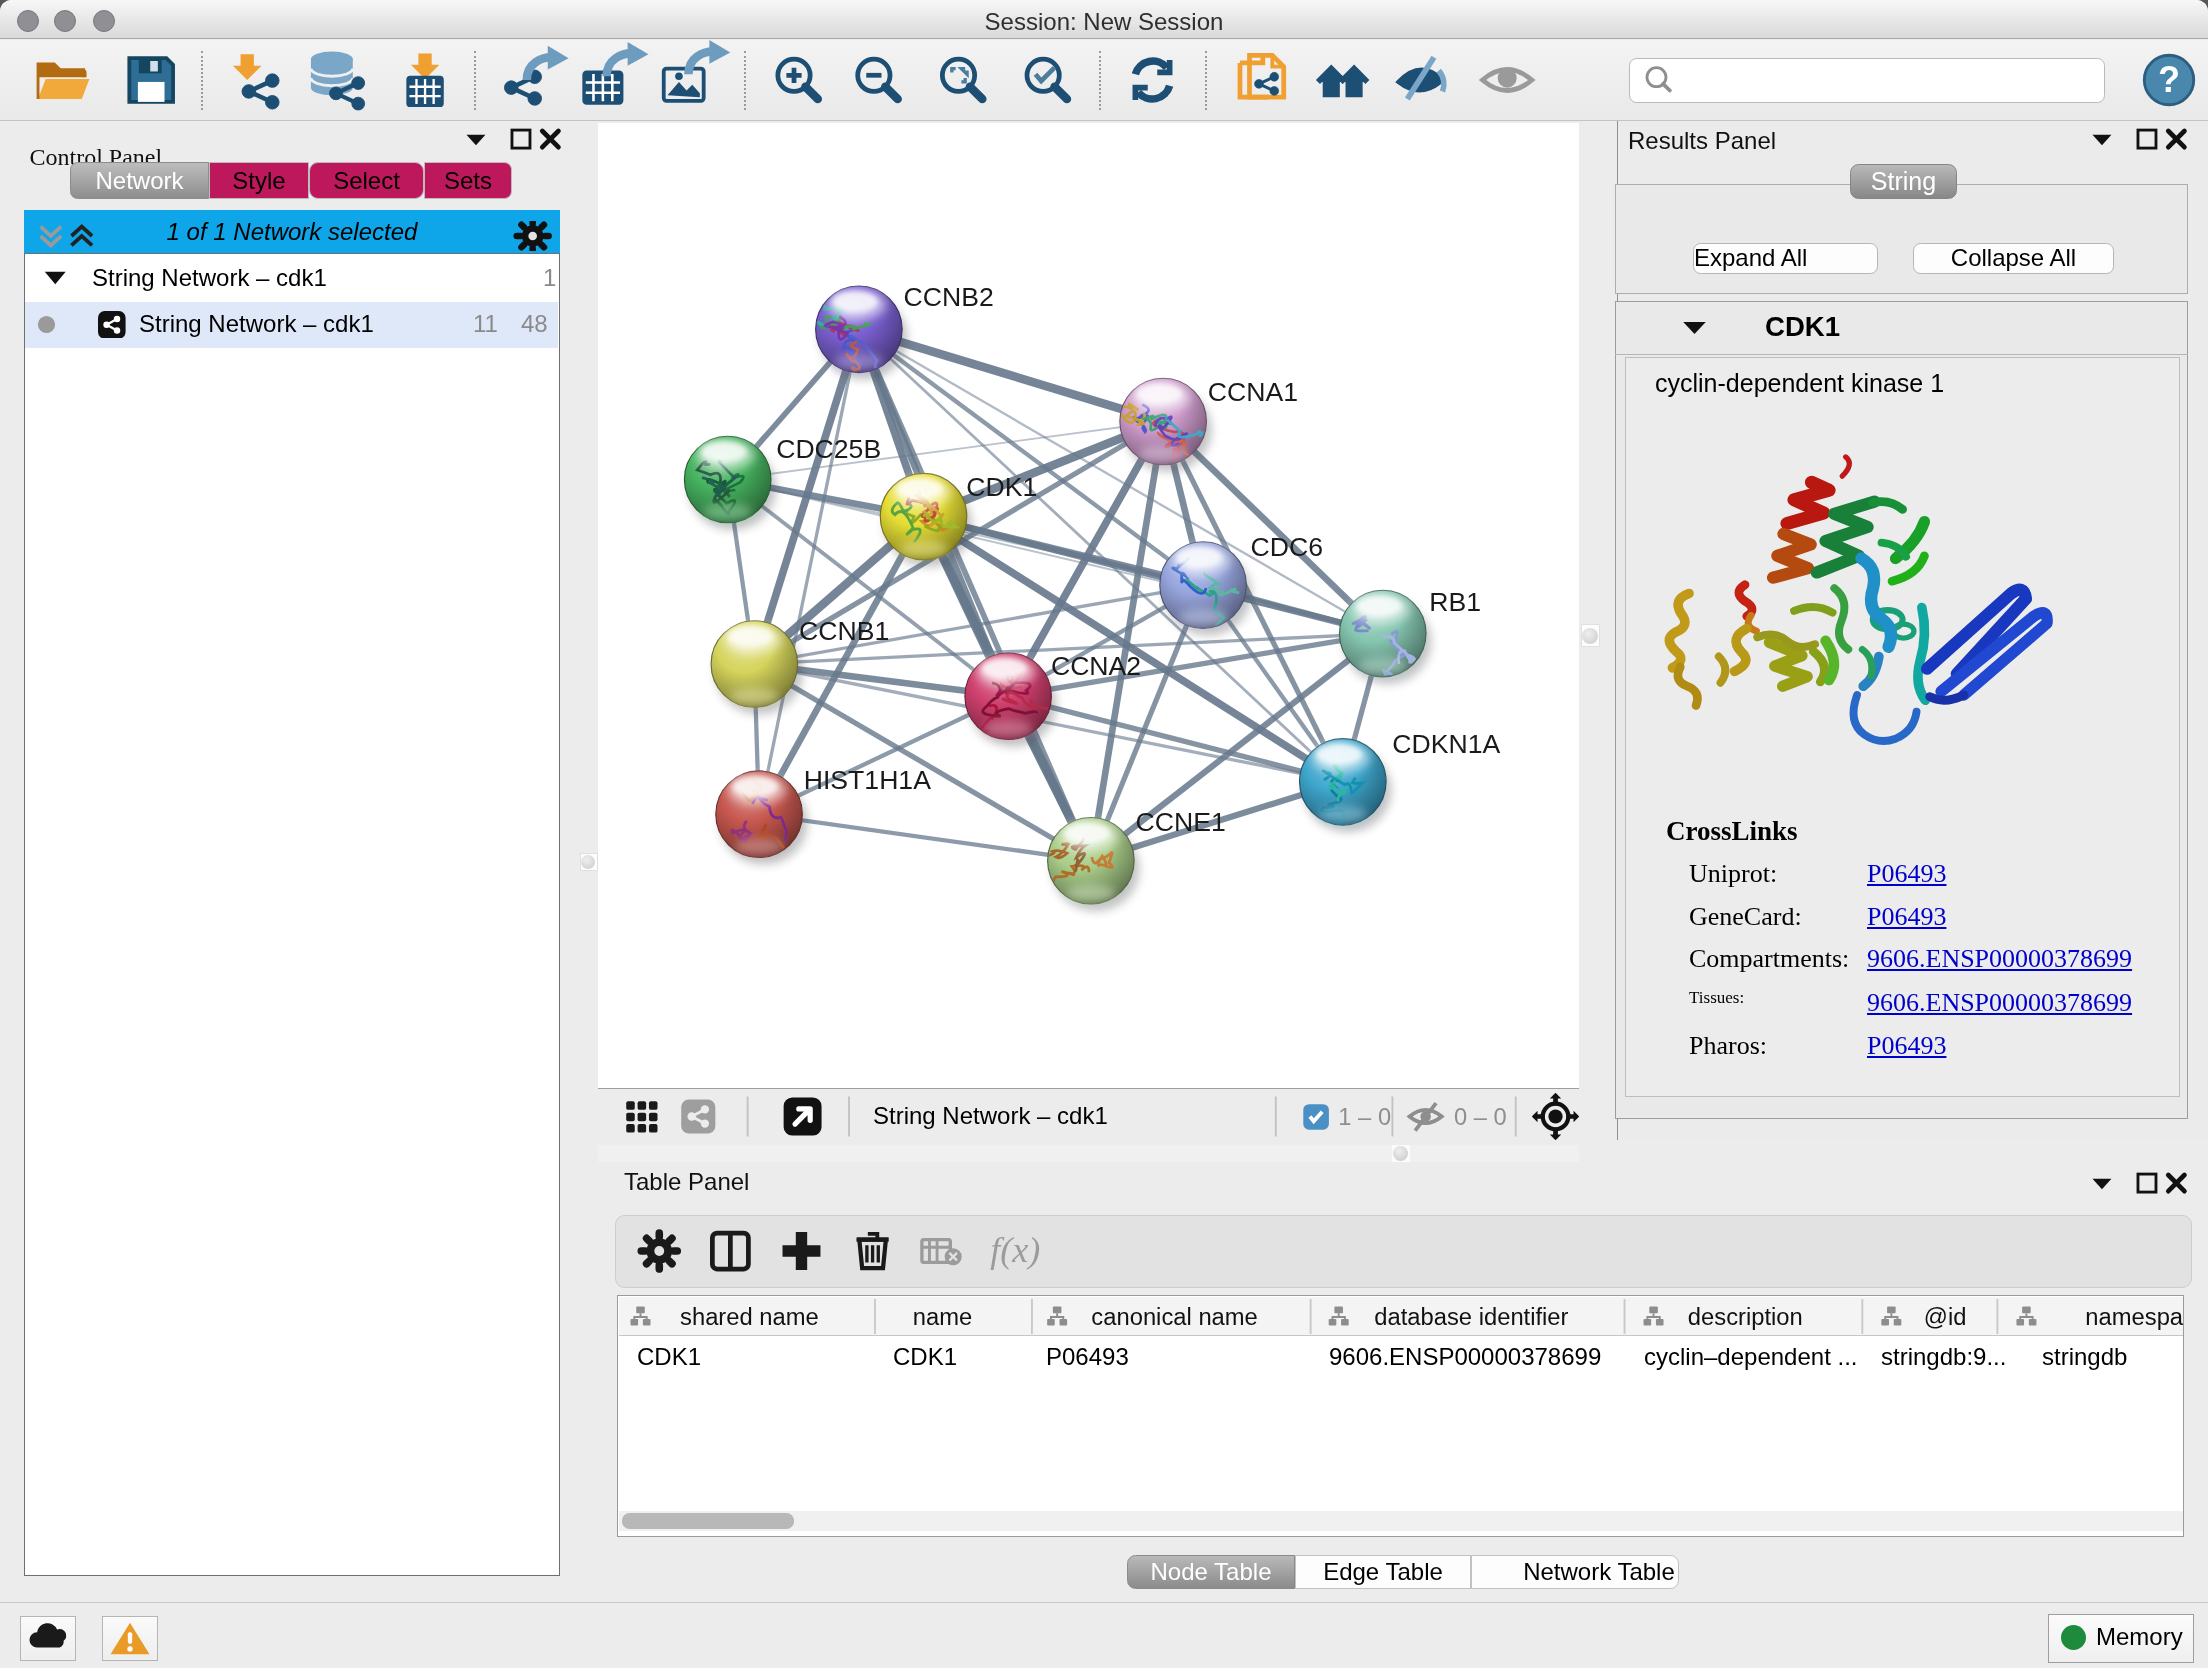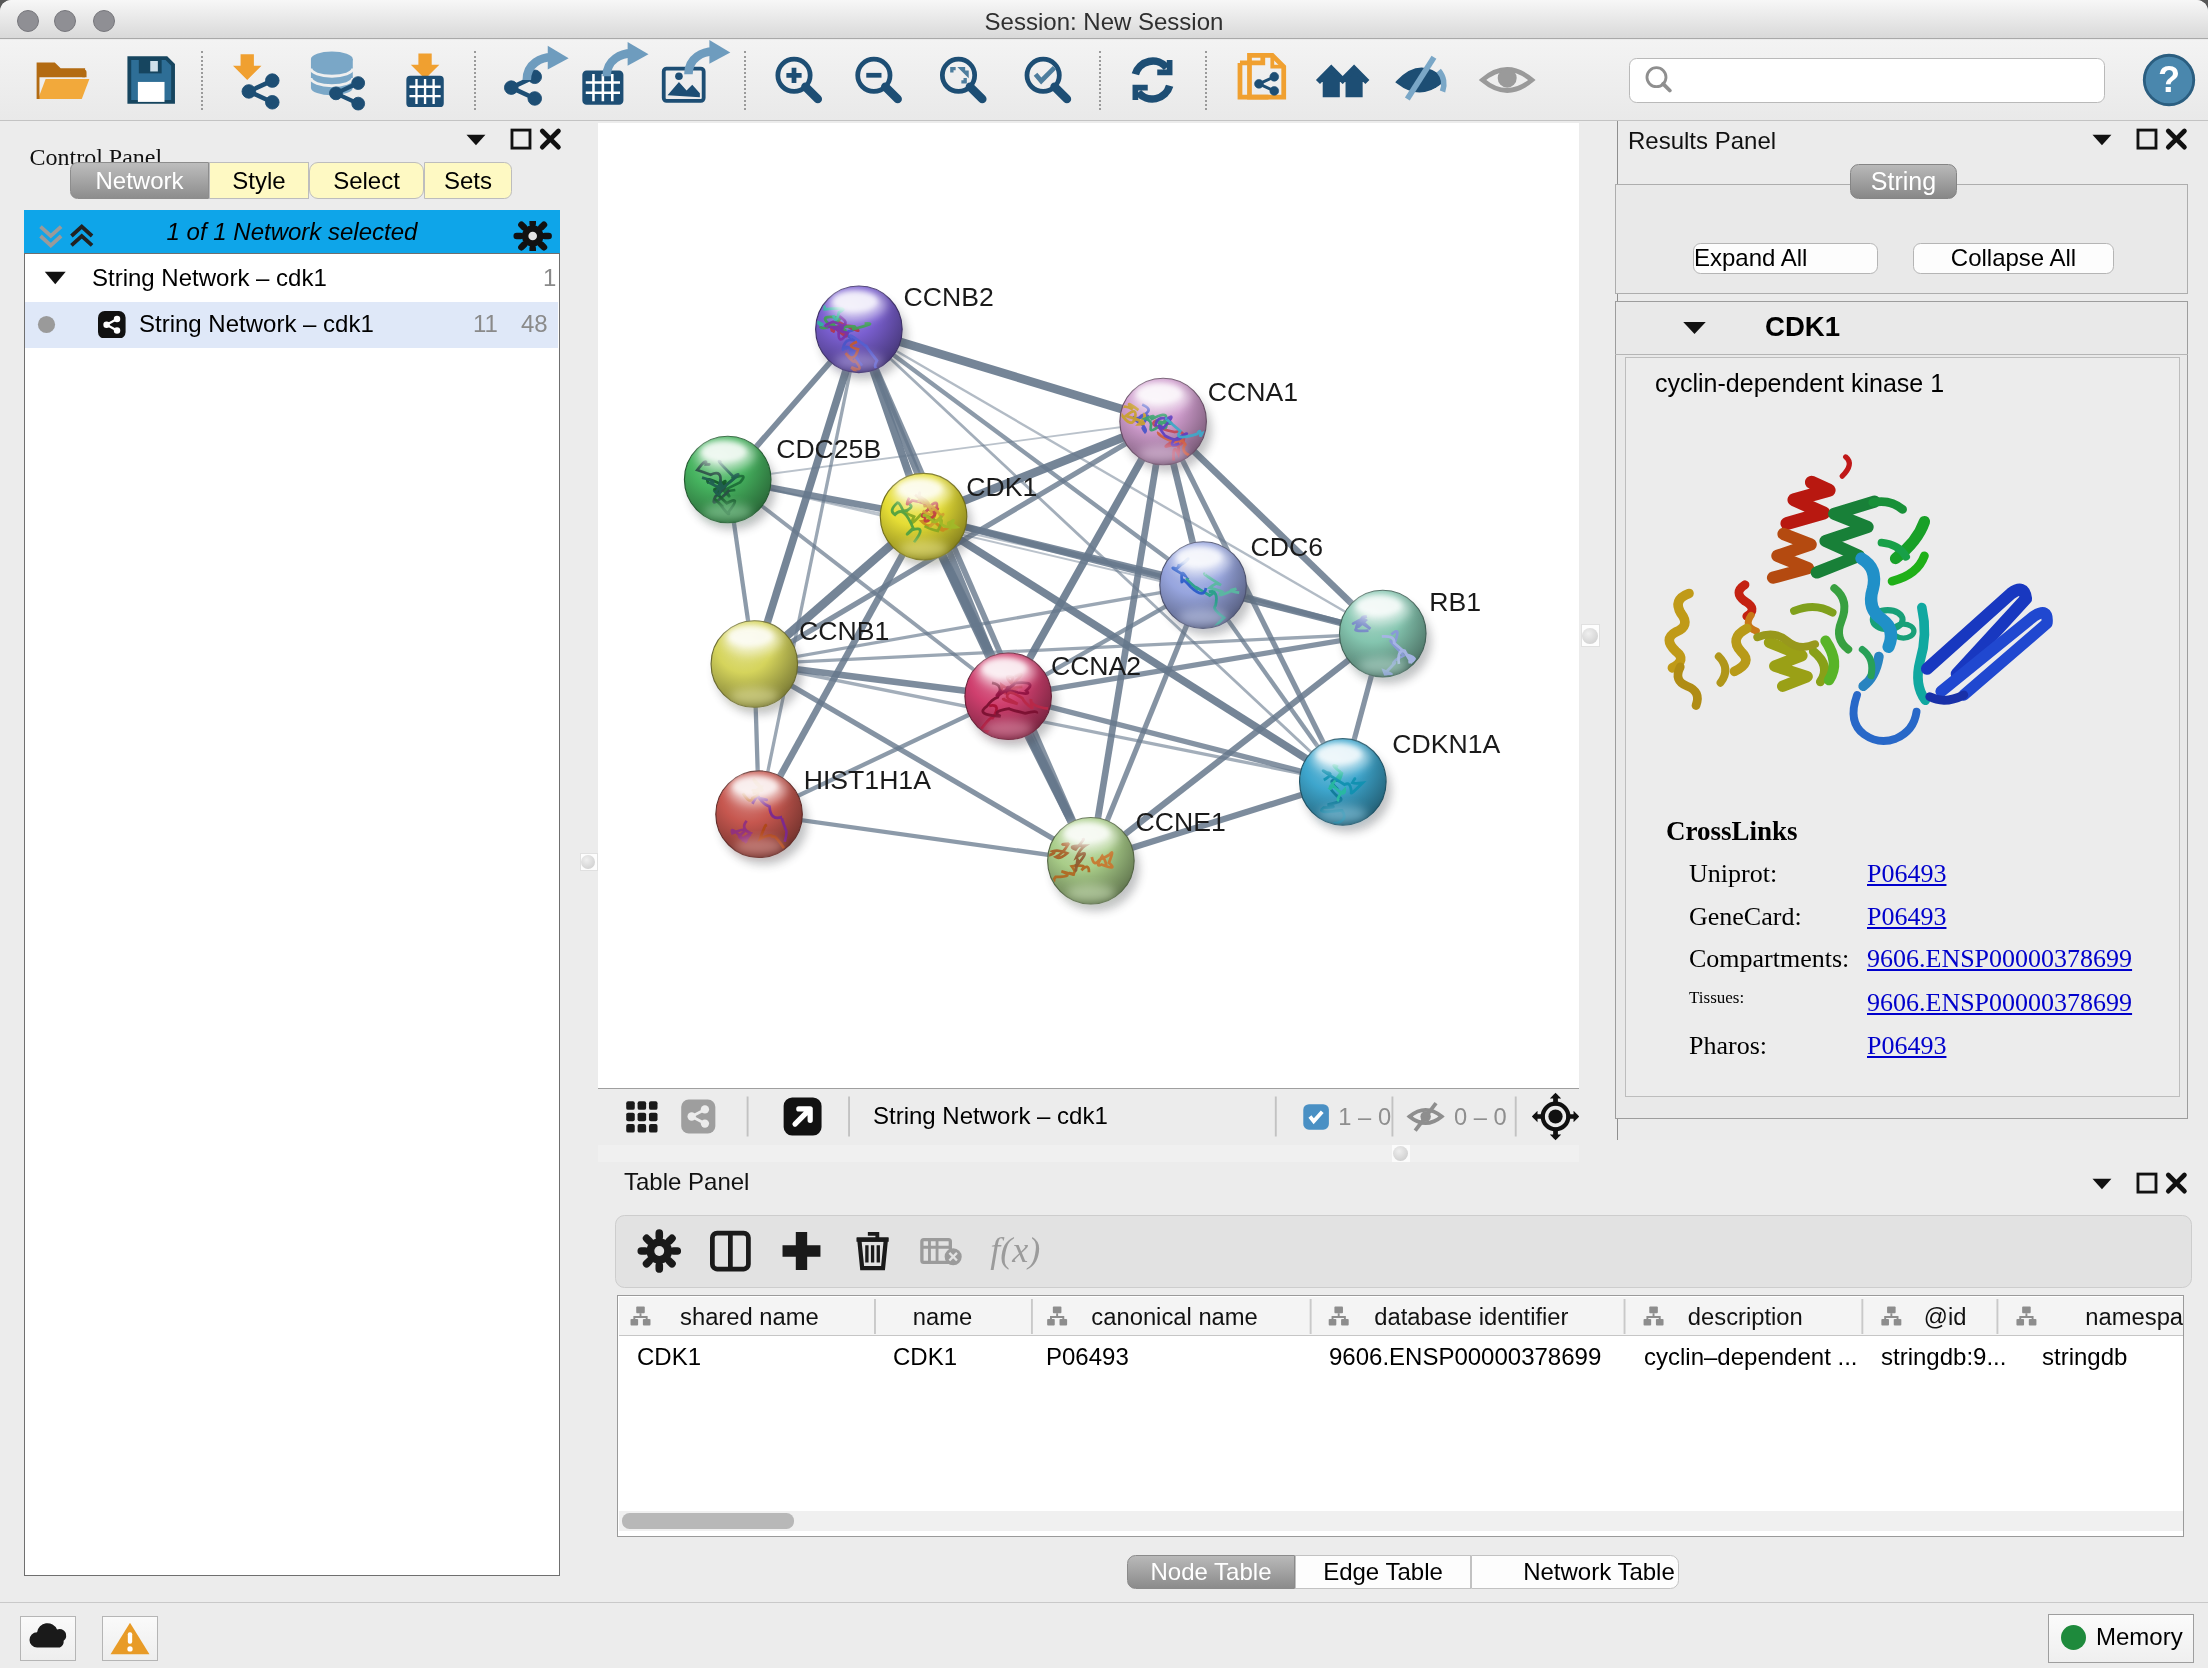--- a/index.html
+++ b/index.html
@@ -18,21 +18,21 @@
 
 #toolbar { left:0; top:40px; width:2208px; height:81px; background:linear-gradient(#f3f3f3,#e9e9e9);
   border-bottom:1.9px solid #c3c3c3; }
 .sep { top:11.4px; height:59px; width:0; border-left:2.9px dotted #9a9a9a; }
 #searchbox { left:1629px; top:18px; width:476px; height:45px; background:#fff;
   border:1.9px solid #b9b9b9; border-radius:7.6px; }
 
 .paneltitle { font-size:24px; color:#111; }
 
 #cp-tabs { left:70px; top:162px; }
-.tab { position:absolute; top:0; height:37px; background:#fef9c3; border:1px solid #bdbdbd;
+.tab { position:absolute; top:0; height:37px; background:#be185d; border:1px solid #bdbdbd;
   color:#000; font-size:24px; text-align:center; line-height:35px; }
 .tabsel { background:linear-gradient(#bdbdbd,#8d8d8d); color:#fff; border-color:#8d8d8d;}
 #cp-bar { left:24px; top:210px; width:536px; height:43px; background:#0ea5e9;font-style:italic; }
 #cp-list { left:24px; top:253px; width:536px; height:1323px; background:#fff; border:1.9px solid #6f6f6f; }
 .row2 { position:absolute; left:0; top:48px; width:533px; height:46px; background:#dfe8f8; }
 
 #canvas { left:598px; top:123px; width:981px; height:965px; background:#fff; }
 #canvasbar { left:598px; top:1088px; width:981px; height:57px; background:#ececec;
   border-top:1.9px solid #9f9f9f; }
 

